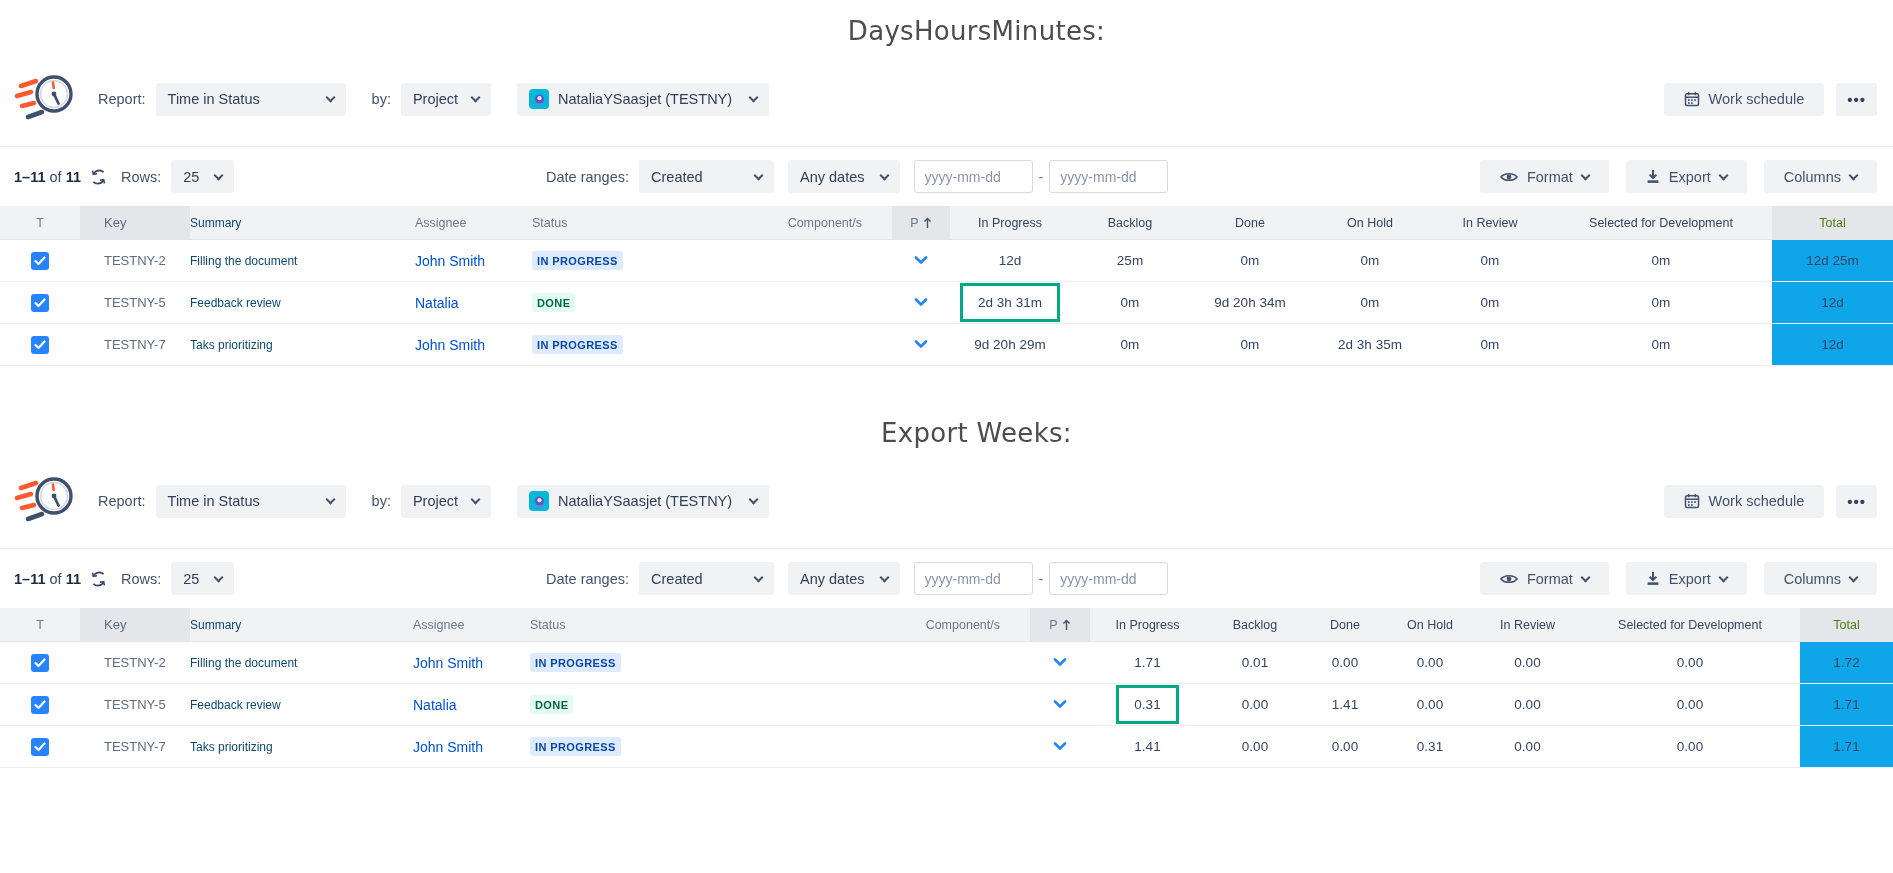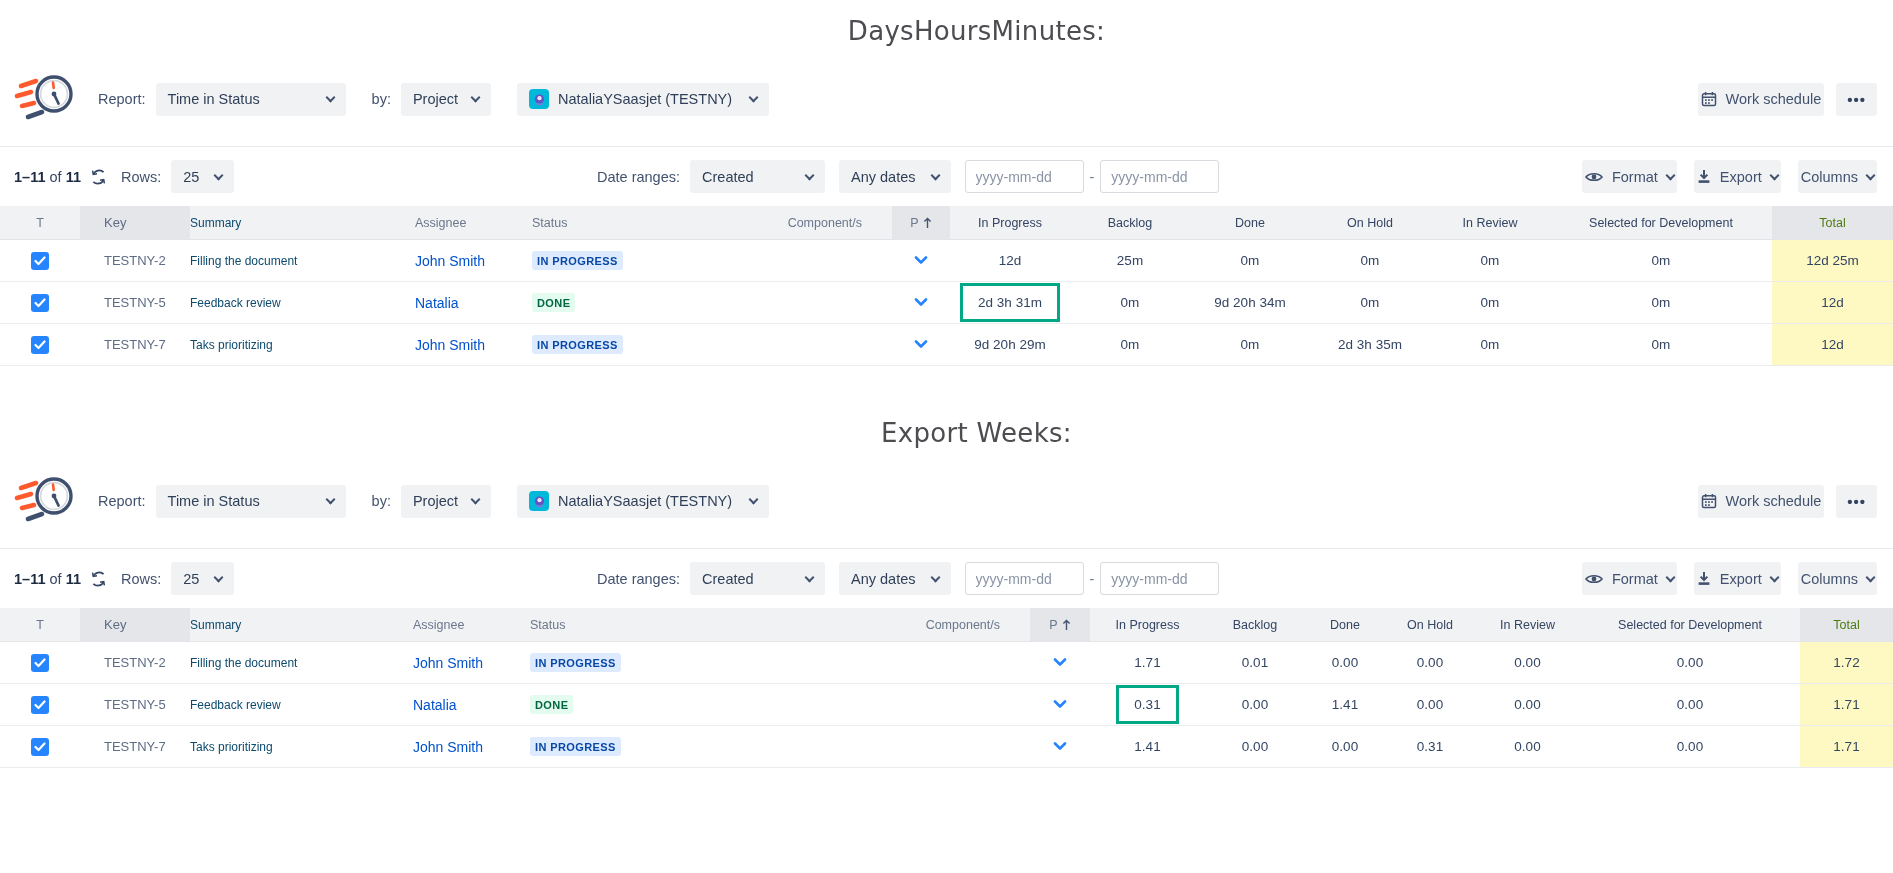--- a/index.html
+++ b/index.html
@@ -31,21 +31,21 @@
   .chev {
     display:inline-block; width:7px; height:7px; margin-top:-3px;
     border-right:2px solid #42526e; border-bottom:2px solid #42526e;
     transform:rotate(45deg);
   }
   .avatar { width:20px; height:20px; border-radius:4px; background:#00b8d9;
     display:inline-flex; align-items:center; justify-content:center; margin-right:9px; }
   .hdr-right { margin-left:auto; display:flex; gap:12px; }
   .btn {
     display:inline-flex; align-items:center; gap:9px; background:#f1f2f4; border-radius:3px;
-    height:33px; padding:0 3px; font-size:14.5px; color:#42526e; cursor:pointer; white-space:nowrap;
+    height:33px; padding:0 20px; font-size:14.5px; color:#42526e; cursor:pointer; white-space:nowrap;
   }
   .btn-more { font-size:15px; letter-spacing:1px; padding:0 11px; color:#344563; font-weight:700; }
 
   .hdr-divider { height:1px; background:#e7e9ec; margin-top:8px; }
 
   
   .toolbar { display:flex; align-items:center; padding:13px 16px 13px 14px; font-size:14.5px; color:#1c2b41; }
   .pag b { font-weight:700; }
   .pag { white-space:nowrap; }
   .refresh { margin:0 14px 0 9px; cursor:pointer; display:inline-flex; }
@@ -69,21 +69,21 @@
   .td { display:flex; align-items:center; min-width:0; }
 
   .col-t        { width:80px;  justify-content:center; }
   .col-key      { width:110px; padding-left:24px; color:#5e6c84; font-size:13px; }
   .col-summary  { flex:1 1 0;  color:#0c4a6e; font-size:12px; }
   .col-assignee { width:117px; }
   .col-status   { width:230px; }
   .col-comp     { justify-content:flex-end; padding-right:30px; }
   .col-p        { justify-content:center; }
   .col-num      { justify-content:center; color:#344563; }
-  .col-total    { justify-content:center; background:#fef9c3; color:#344563; }
+  .col-total    { justify-content:center; background:#0ea5e9; color:#344563; }
   .thead .col-total { background:#e4e6ea; color:#4d7c0f; }
 
   
   .s0 .col-comp     { width:130px; }
   .s0 .col-p        { width:58px; }
   .s0 .col-inprog, .s0 .col-backlog, .s0 .col-done, .s0 .col-onhold, .s0 .col-inreview { width:120px; }
   .s0 .col-seldev   { width:222px; }
   .s0 .col-total    { width:121px; }
   
   .s1 .col-comp     { width:270px; }

